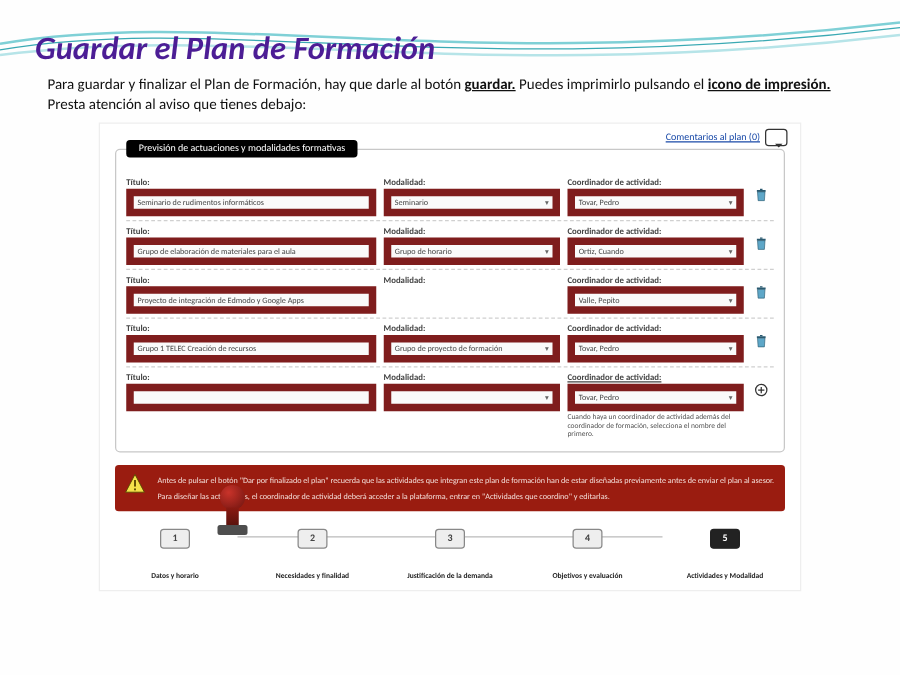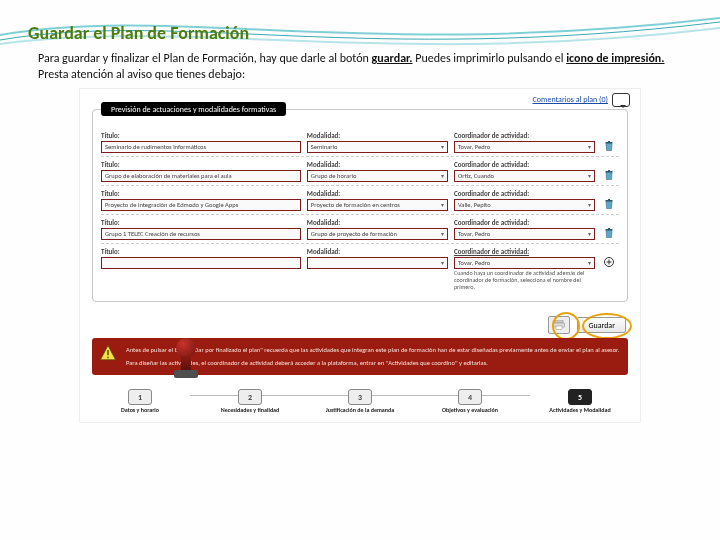--- a/index.html
+++ b/index.html
@@ -1,35 +1,35 @@
 <!DOCTYPE html>
 <html><head>
 <meta charset="utf-8">
 <style>
   body { margin:0; font-family: Calibri, Arial, sans-serif; background:#fefefe; width:720px; height:540px; overflow:hidden; position:relative; }
   .wave { position:absolute; top:0; left:0; right:0; height:60px; overflow:hidden; }
   .wave svg { width:100%; height:60px; }
-  .heading { position:relative; font-size:18px; font-weight:600; color:#4d7c0f; padding:22px 0 0 28px; }
+  .heading { position:relative; font-size:26px; font-weight:600; color:#4c1d95; padding:22px 0 0 28px;font-style:italic; }
   .subtext { font-size:12px; color:#111; padding:6px 34px 0 38px; line-height:1.35; }
   .subtext strong { font-weight:700; }
   .u { text-decoration:underline; }
   .app { position:relative; margin:6px auto 0 auto; width:560px; background:#fff; border:1px solid #eee; }
   .comments-link { text-align:right; font-size:8px; color:#1a4aa8; padding:4px 10px 2px 0; }
   .comments-link .bubble { display:inline-block; vertical-align:middle; width:16px; height:12px; border:1.5px solid #333; border-radius:3px; position:relative; margin-left:4px;}
   .comments-link .bubble:after { content:""; position:absolute; bottom:-5px; right:3px; width:0; height:0; border:3px solid transparent; border-top-color:#333; }
   .panel { margin:0 12px 10px 12px; border:1px solid #c8c8c8; border-radius:4px; padding:18px 8px 8px 8px; position:relative; }
   .panel-header { position:absolute; top:-8px; left:8px; background:#000000; color:#fff; font-size:8px; padding:2px 10px; border-radius:3px; }
   .row { display:flex; align-items:flex-start; border-top:1px dashed #d0d0d0; padding:3px 0; font-size:7px; color:#444; }
   .row:first-of-type { border-top:none; }
   .col { display:flex; flex-direction:column; }
   .col.title { flex:1.7; padding-right:6px; }
   .col.mod { flex:1.2; padding-right:6px; }
   .col.coord { flex:1.2; padding-right:4px; }
   .lbl { font-weight:700; font-size:7px; }
-  .field { margin-top:1px; border:1px solid #7f1d1d; background:#fafafa; padding:1px 3px; font-size:6.5px; min-height:8px; display:flex; align-items:center; justify-content:space-between; }
+  .field { margin-top:1px; border:6px solid #7f1d1d; background:#fafafa; padding:1px 3px; font-size:6.5px; min-height:8px; display:flex; align-items:center; justify-content:space-between; }
   .dd::after { content:"▾"; font-size:6px; color:#666; margin-left:2px; }
   .row-action { width:20px; display:flex; align-items:center; justify-content:center; padding-top:9px; }
   .trash svg, .plusbox svg { width:12px; height:12px; }
   .hint { font-size:6px; color:#555; margin-top:1px; line-height:1.1; }
   .save-row { text-align:right; padding:2px 14px 4px 0; }
   .print-icon { display:inline-flex; width:20px; height:16px; border:1px solid #999; background:#eee; vertical-align:middle; border-radius:2px; align-items:center; justify-content:center; margin-right:4px; }
   .save-btn { display:inline-block; vertical-align:middle; border:1px solid #999; background:linear-gradient(#fff,#e8e8e8); font-size:8px; padding:2px 10px; border-radius:2px; }
   .circle-annot { position:absolute; border:2px solid #eaa20a; border-radius:50%; pointer-events:none; }
   .circle1 { width:24px; height:24px; right:60px; bottom:-2px; }
   .circle2 { width:46px; height:22px; right:8px; bottom:-1px; border-radius:50%/50%; }
@@ -37,21 +37,21 @@
   .warning .tri { position:absolute; left:6px; top:6px; width:20px; height:18px; }
   .stamp { position:absolute; left:92px; bottom:36px; width:28px; height:48px; }
   .stamp .head { width:20px; height:20px; background:radial-gradient(circle at 35% 30%, #c9332a, #6b130e); border-radius:50%; margin:0 auto; }
   .stamp .body { width:10px; height:14px; background:linear-gradient(#8a1a12,#5b120d); margin:-2px auto 0 auto; }
   .stamp .base { width:24px; height:8px; background:#4e4e4e; margin:0 auto; border-radius:2px; }
   .steps { display:flex; justify-content:center; gap:30px; padding:4px 0 8px 0; position:relative; }
   .steps::before { content:""; position:absolute; top:10px; left:110px; right:110px; height:1px; background:#bbb; }
   .step { position:relative; text-align:center; width:80px; }
   .step .num { width:22px; height:14px; line-height:14px; margin:0 auto; border:1px solid #888; background:#eee; color:#444; font-size:8px; border-radius:3px; font-weight:700; position:relative; z-index:1; }
   .step.active .num { background:#222; color:#fff; border-color:#222; }
-  .step .slab { font-size:6px; color:#222; margin-top:2px; line-height:1.1; font-weight:700;}
+  .step .slab { font-size:6px; color:#222; margin-top:18px; line-height:1.1; font-weight:700;}
 </style>
 </head>
 <body>
 
 <div class="wave">
   <svg viewBox="0 0 720 60" preserveAspectRatio="none">
     <path d="M0,35 C180,5 360,60 720,18" fill="none" stroke="#7fd0d6" stroke-width="2"></path>
     <path d="M0,40 C180,10 360,65 720,22" fill="none" stroke="#3aa9b3" stroke-width="1"></path>
     <path d="M0,44 C200,18 380,68 720,28" fill="none" stroke="#b6e4e8" stroke-width="2"></path>
   </svg>
@@ -122,23 +122,20 @@
             </svg>
           </div>
         </div>
         <div class="row">
     <div class="col title">
             <div class="lbl">Título:</div>
             <div class="field">Proyecto de integración de Edmodo y Google Apps</div>
           </div>
     <div class="col mod">
             <div class="lbl">Modalidad:</div>
-            <div class="field dd">
-              <span>Proyecto de formación en centros</span>
-            </div>
           </div>
     <div class="col coord">
             <div class="lbl">Coordinador de actividad:</div>
             <div class="field dd">
               <span>Valle, Pepito</span>
             </div>
           </div>
     <div class="row-action trash">
             <svg viewBox="0 0 24 24">
               <path d="M6 7h12l-1 14H7L6 7z" fill="#5ea7c8" stroke="#2a5a70"></path>
@@ -196,32 +193,20 @@
       </div>
       <div class="row-action plusbox">
         <svg viewBox="0 0 24 24">
             <circle cx="12" cy="12" r="9" fill="none" stroke="#333" stroke-width="2"></circle>
             <path d="M12 7v10M7 12h10" stroke="#333" stroke-width="2"></path>
           </svg>
       </div>
     </div>
   </div>
 
-  <div class="save-row" style="position:relative;">
-    <span class="print-icon">
-      <svg width="12" height="10" viewBox="0 0 24 20">
-          <rect x="4" y="0" width="16" height="6" fill="#ccc" stroke="#888"></rect>
-          <rect x="1" y="6" width="22" height="8" fill="#ddd" stroke="#888"></rect>
-          <rect x="6" y="12" width="12" height="7" fill="#fff" stroke="#888"></rect>
-        </svg>
-    </span>
-    <span class="save-btn">Guardar</span>
-    <span class="circle-annot circle1"></span>
-    <span class="circle-annot circle2"></span>
-  </div>
 
   <div class="warning">
     <svg class="tri" viewBox="0 0 24 24">
         <path d="M12 2 L22 21 H2 Z" fill="#f4e24a" stroke="#5a4a00"></path>
         <rect x="11" y="8" width="2" height="7" fill="#5a4a00"></rect>
         <rect x="11" y="17" width="2" height="2" fill="#5a4a00"></rect>
       </svg>
     <div>
       <div>Antes de pulsar el botón "Dar por finalizado el plan" recuerda que las actividades que integran este plan de formación han de estar diseñadas previamente antes de enviar el plan al asesor.</div>
       <div style="height:4px"></div>

